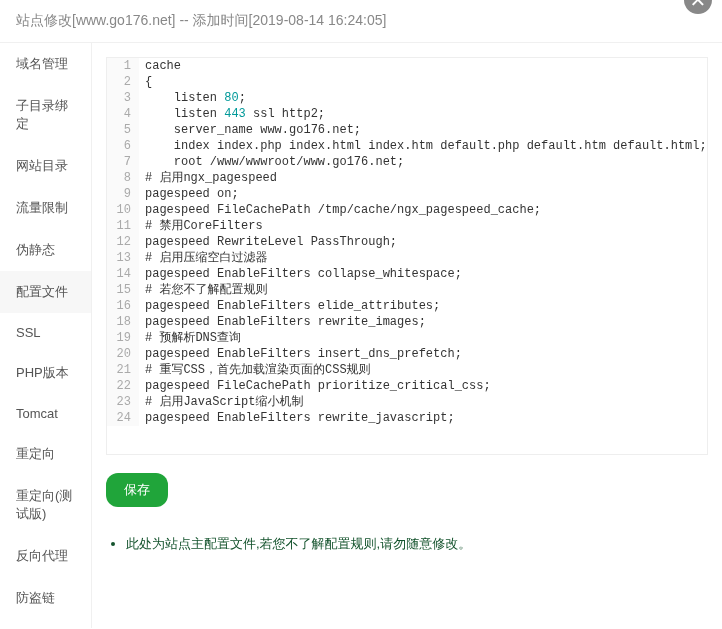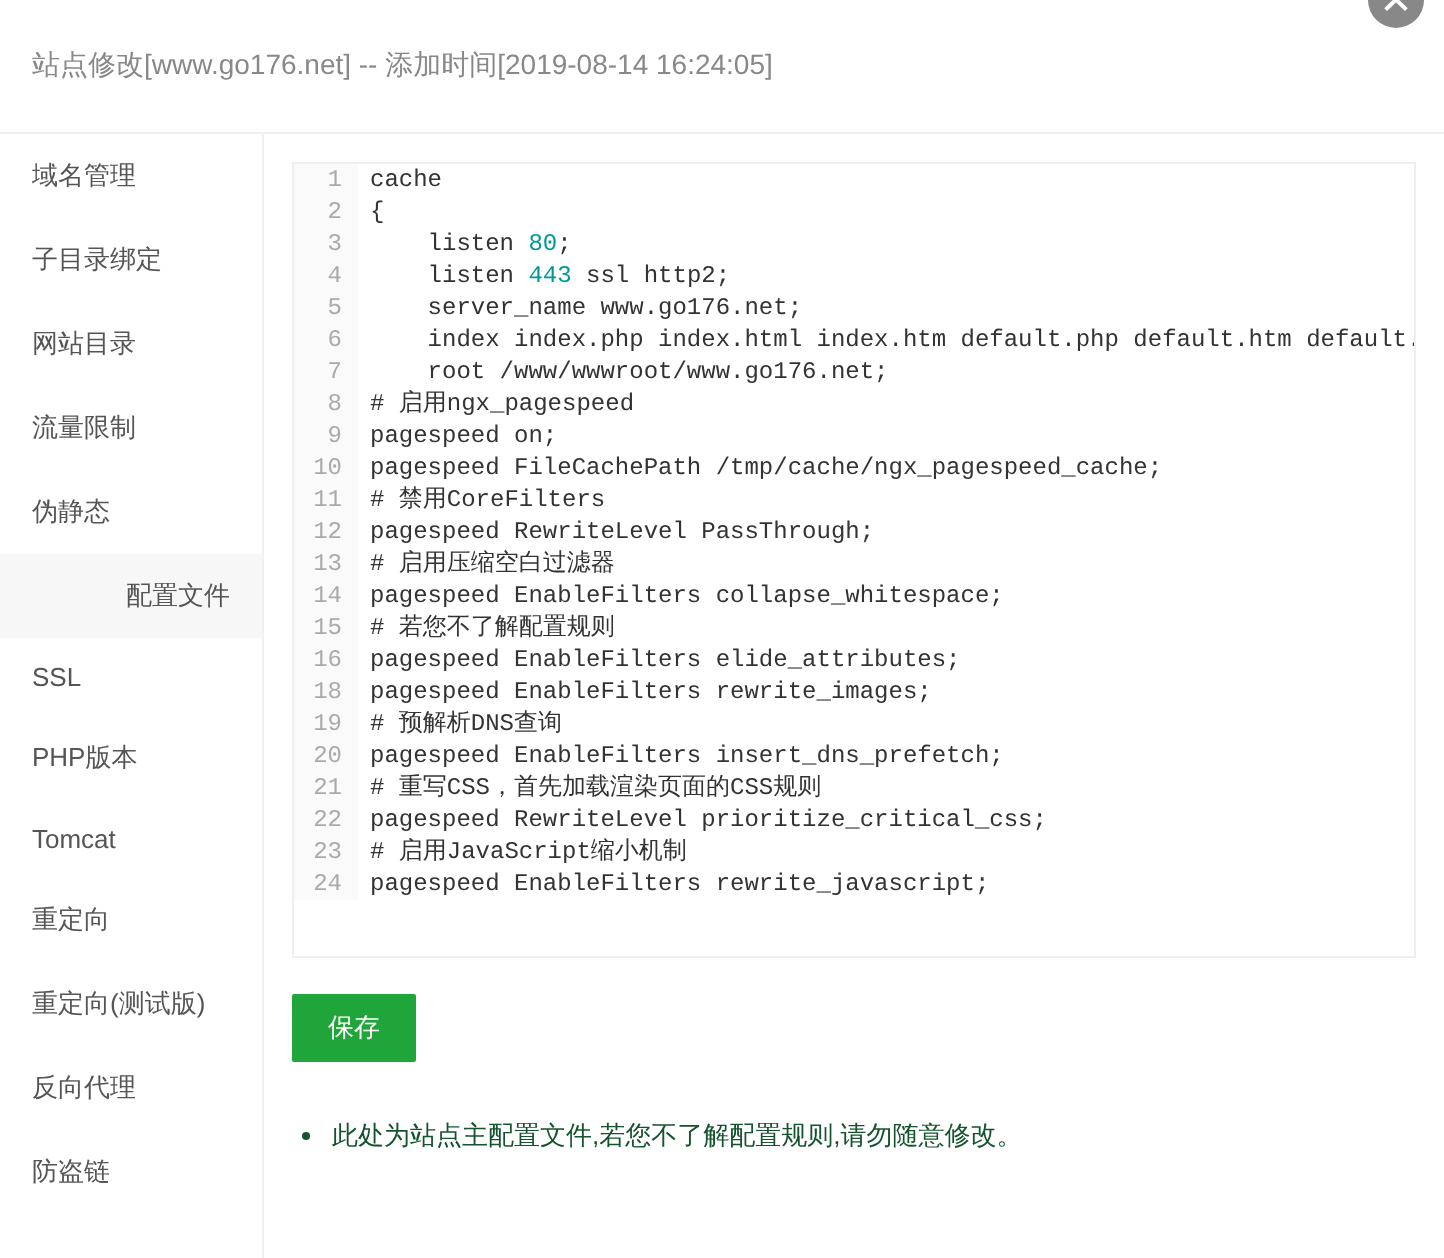--- a/index.html
+++ b/index.html
@@ -1,29 +1,29 @@
 <!DOCTYPE html>
 <html><head>
   <meta charset="utf-8">
   <style>
     * { margin: 0; padding: 0; box-sizing: border-box; }
     body { font-family: -apple-system, "Microsoft YaHei", sans-serif; font-size: 13px; color: #333; background: #fff; width: 722px; height: 629px; overflow: hidden; position: relative; }
-    .header { padding: 24px 16px; color: #888; font-size: 14px; border-bottom: 1px solid #f0f0f0; }
+    .header { padding: 12px 16px; color: #888; font-size: 14px; border-bottom: 1px solid #f0f0f0; }
     .close-btn { position: absolute; top: 0; right: 10px; width: 28px; height: 28px; background: #888; border-radius: 50%; color: #fff; display: flex; align-items: center; justify-content: center; font-size: 20px; cursor: pointer; transform: translateY(-50%); }
     .body { display: flex; height: calc(100% - 44px); }
-    .sidebar { width: 132px; border-right: 1px solid #f0f0f0; overflow-y: auto; }
+    .sidebar { width: 92px; border-right: 1px solid #f0f0f0; overflow-y: auto; }
     .sidebar-item { padding: 12px 16px; color: #555; cursor: pointer; font-size: 13px; }
-    .sidebar-item.active { background: #f7f7f7; text-align: right; }
+    .sidebar-item.active { background: #f7f7f7; }
     .main { flex: 1; padding: 14px; display: flex; flex-direction: column; overflow: hidden; }
     .editor { border: 1px solid #eee; background: #fff; height: 398px; overflow: auto; font-family: Consolas, "Courier New", monospace; font-size: 12px; }
     .code-line { display: flex; }
     .gutter { width: 32px; text-align: right; padding-right: 8px; color: #aaa; background: #fafafa; flex-shrink: 0; user-select: none; line-height: 16px; }
     .code { padding-left: 6px; white-space: pre; line-height: 16px; color: #333; }
     .code .num { color: #009999; }
-    .save-btn { margin-top: 18px; background: #20a53a; color: #fff; border: none; padding: 8px 18px; font-size: 13px; cursor: pointer; border-radius: 1px; align-self: flex-start; }
+    .save-btn { margin-top: 18px; background: #20a53a; color: #fff; border: none; padding: 8px 18px; font-size: 13px; cursor: pointer; border-radius: 12px; align-self: flex-start; }
     .note { margin-top: 28px; padding-left: 14px; color: #14532d; font-size: 13px; list-style: disc; margin-left: 6px; }
   </style>
 </head>
 <body>
 
 <div class="close-btn">✕</div>
 
 <div class="header">站点修改[www.go176.net] -- 添加时间[2019-08-14 16:24:05]</div>
 
 <div class="body">
@@ -120,21 +120,21 @@
         <div class="code-line">
           <div class="gutter">20</div>
           <div class="code">pagespeed EnableFilters insert_dns_prefetch;</div>
         </div>
         <div class="code-line">
           <div class="gutter">21</div>
           <div class="code"># 重写CSS，首先加载渲染页面的CSS规则</div>
         </div>
         <div class="code-line">
           <div class="gutter">22</div>
-          <div class="code">pagespeed RewriteLevel prioritize_critical_css;</div>
+          <div class="code">pagespeed FileCachePath prioritize_critical_css;</div>
         </div>
         <div class="code-line">
           <div class="gutter">23</div>
           <div class="code"># 启用JavaScript缩小机制</div>
         </div>
         <div class="code-line">
           <div class="gutter">24</div>
           <div class="code">pagespeed EnableFilters rewrite_javascript;</div>
         </div>
       </div>

